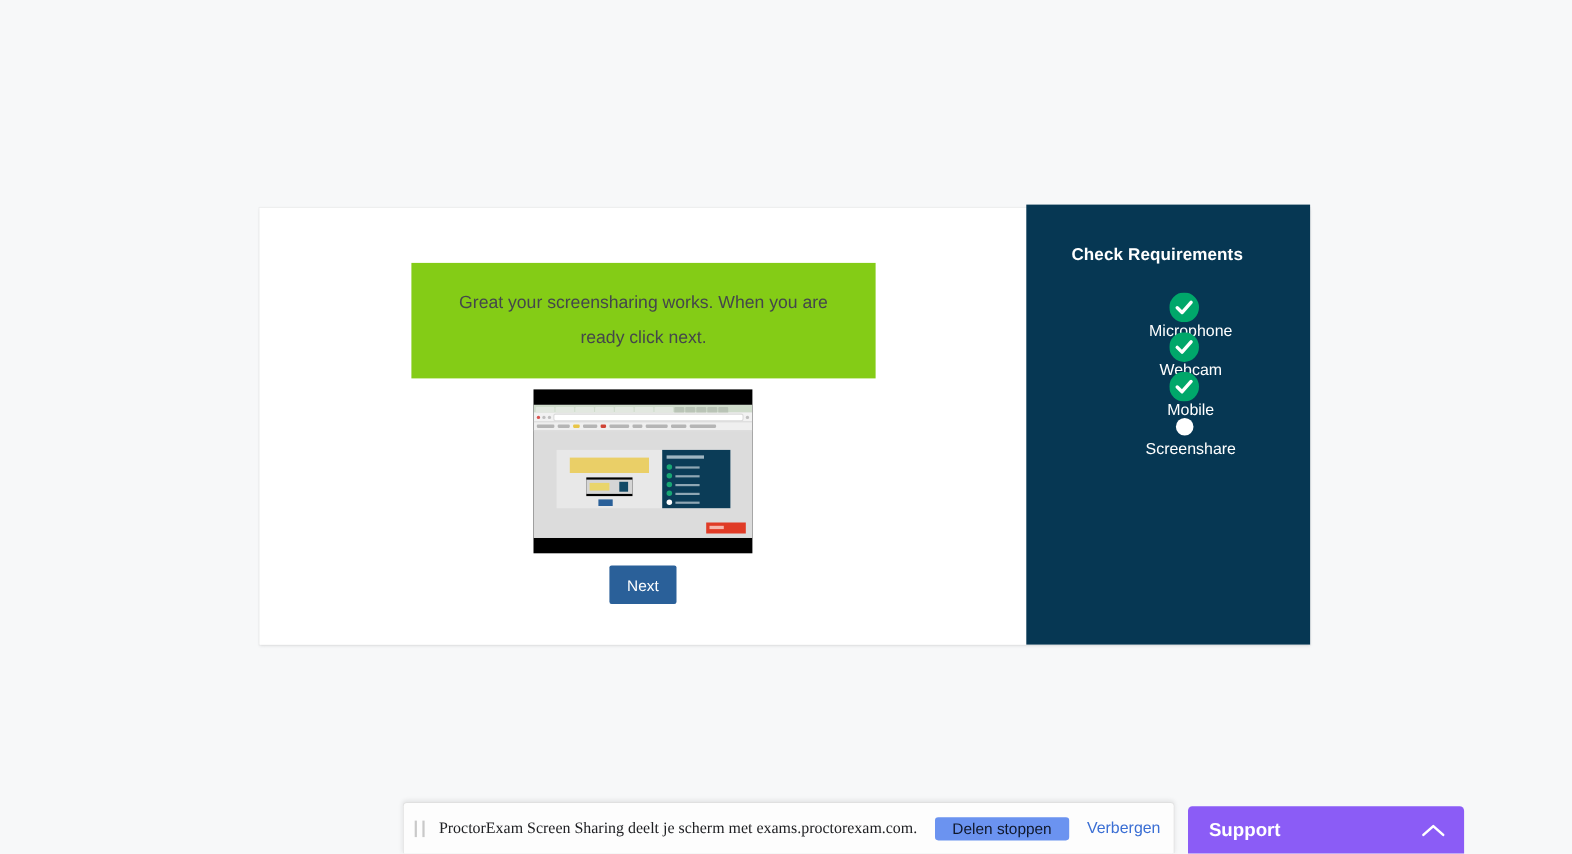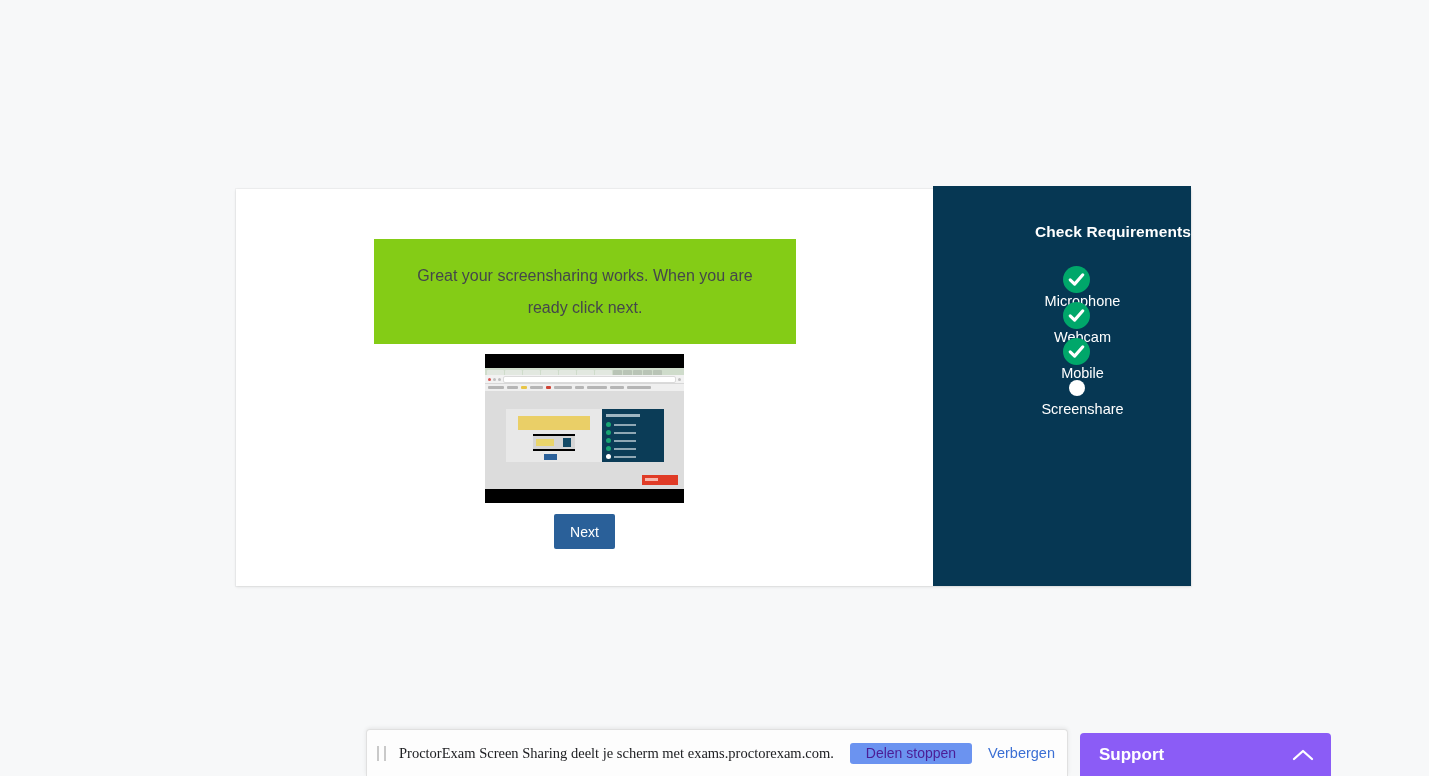--- a/index.html
+++ b/index.html
@@ -233,21 +233,20 @@
   #requirements-sidebar {
     width: 258px;
     background: #063753;
     color: #ffffff;
     box-sizing: border-box;
     padding: 37px 0 0 41px;
     flex: none;
     position: relative;
     top: -3px;
     height: 400px;
-    text-align: right;
   }
   #requirements-title {
     font-size: 15.5px;
     font-weight: bold;
     letter-spacing: 0.1px;
     margin-bottom: 25px;
     color: #ffffff;
   }
   .req-item {
     display: flex;
@@ -315,21 +314,21 @@
   }
   #share-message {
     font-size: 14.5px;
     color: #202124;
     white-space: nowrap;
     flex: 1;
     font-family: Liberation Serif, serif;
   }
   #stop-sharing-button {
     background: #6b93f0;
-    color: #4c1d95;
+    color: #0f172a;
     border: none;
     border-radius: 3px;
     font-size: 14px;
     height: 21px;
     padding: 0 16px;
     cursor: pointer;
     font-family: "Liberation Sans", sans-serif;
     margin-right: 16px;
   }
   #hide-sharing-link {

